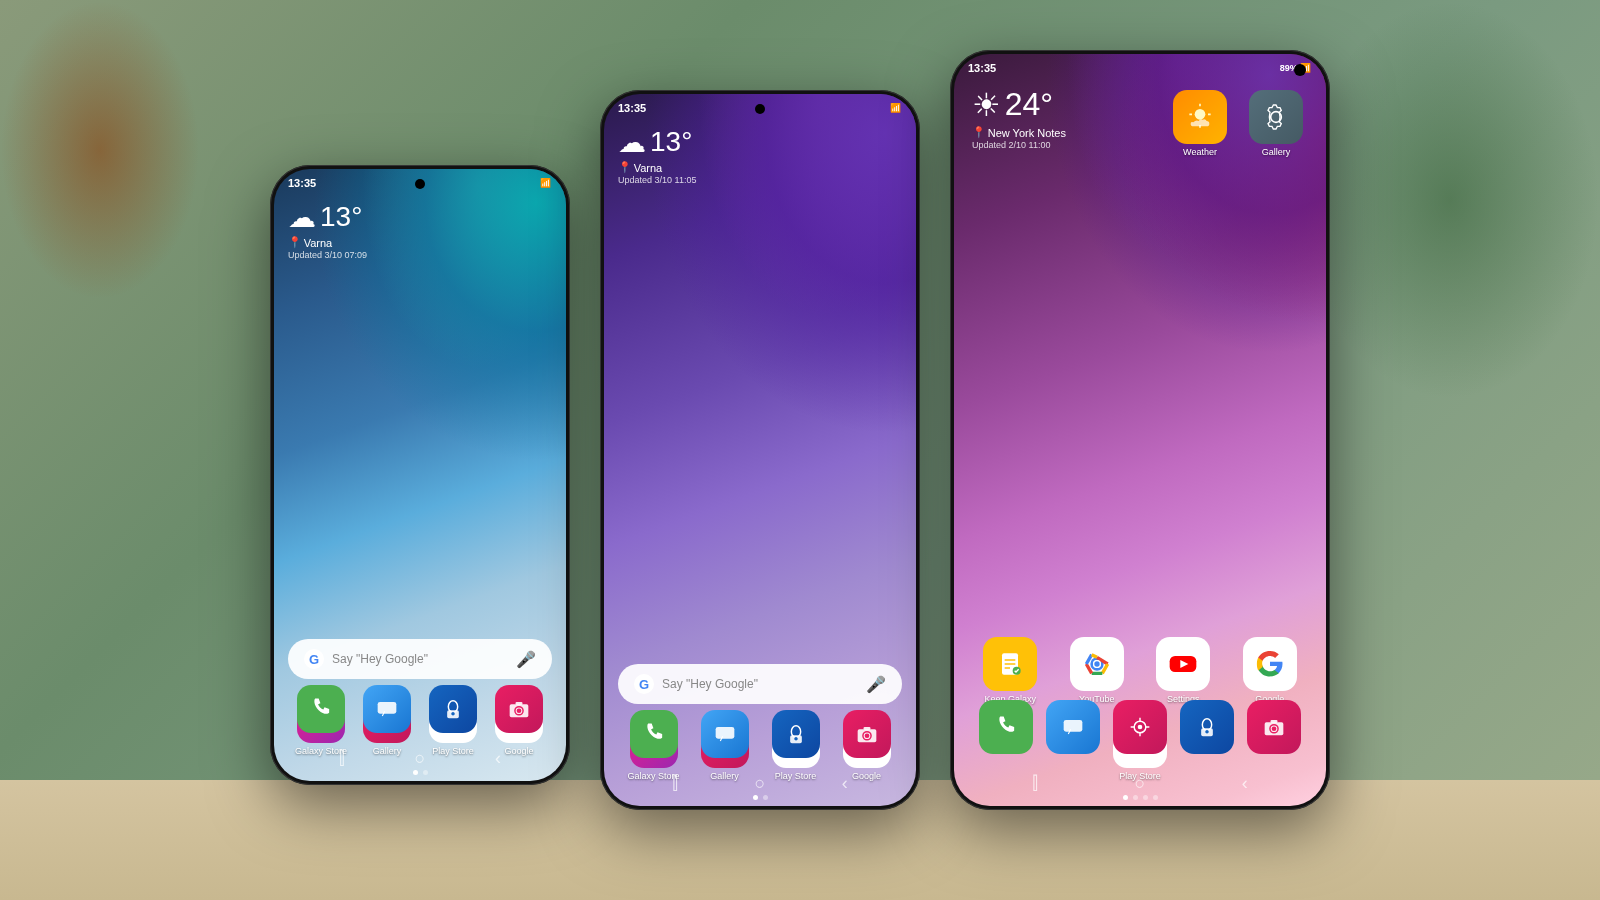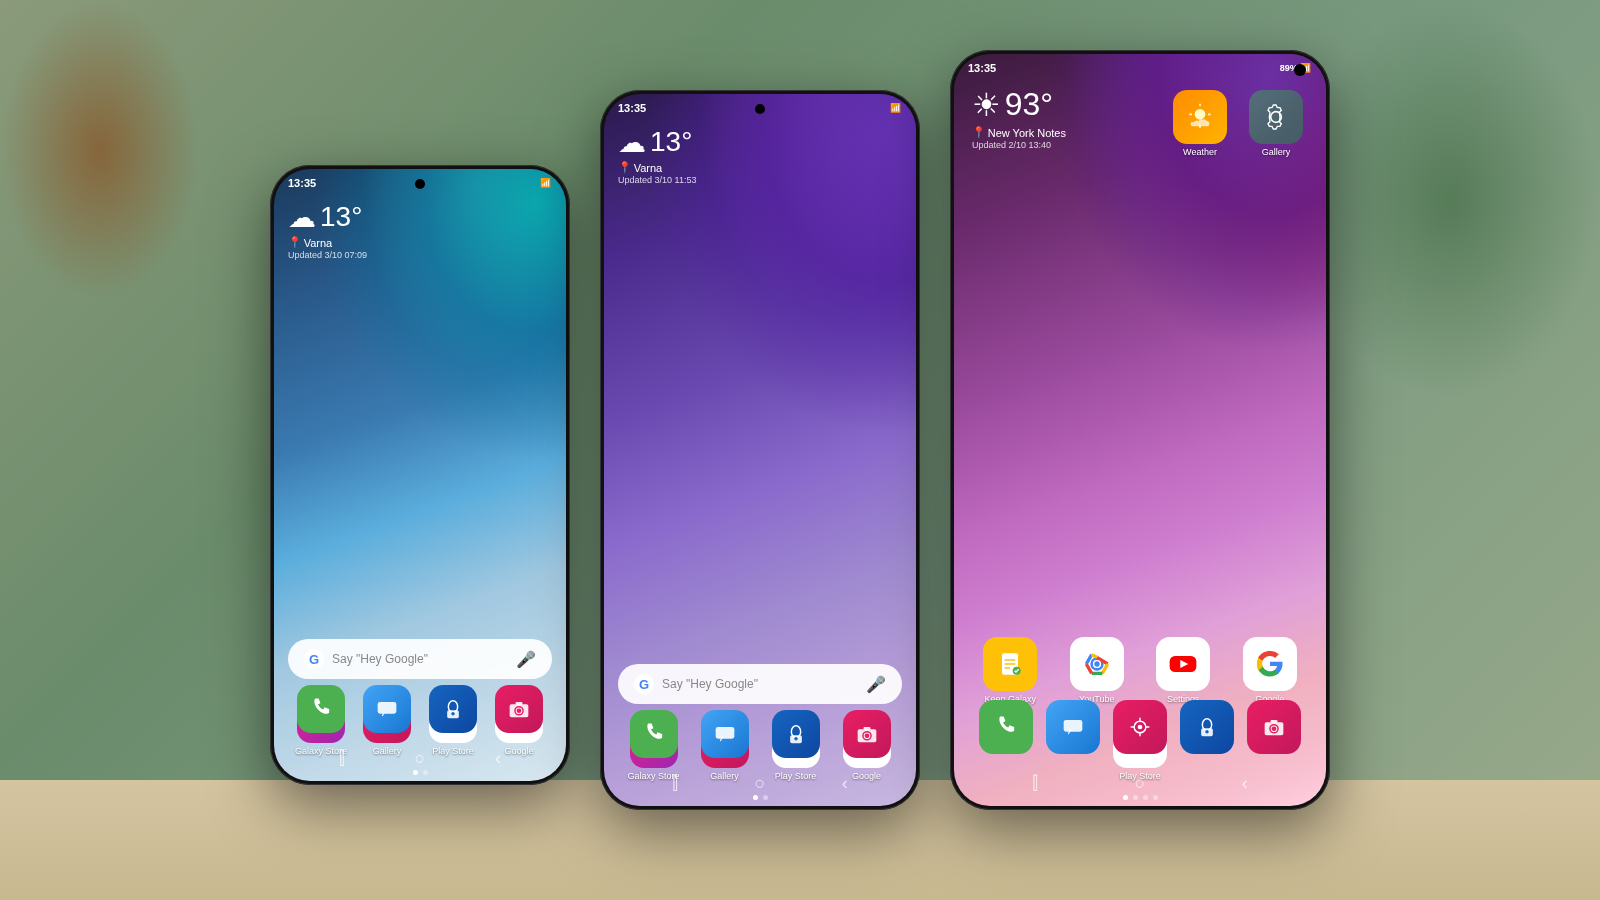--- a/index.html
+++ b/index.html
@@ -503,21 +503,21 @@
 
       <div class="weather-widget">
         <div class="weather-temp">
           <span>☁</span>
           <span>13°</span>
         </div>
         <div class="weather-location">
           <span>📍</span>
           <span>Varna</span>
         </div>
-        <div class="weather-updated">Updated 3/10 11:53</div>
+        <div class="weather-updated">Updated 3/10 11:05</div>
       </div>
 
       <div class="content-spacer"></div>
 
       <div class="search-bar">
         <div class="search-bar-inner">
           <div class="google-g">G</div>
           <span class="search-text">Say "Hey Google"</span>
         </div>
         <span class="mic-icon">🎤</span>
@@ -649,27 +649,27 @@
         <div class="status-icons">
           <span style="font-size:9px">89%</span>
           <span>📶</span>
         </div>
       </div>
 
       <div style="display:flex;justify-content:space-between;align-items:flex-start;padding:4px 18px;position:relative;z-index:5;">
         <div class="weather-widget" style="padding:4px 0;">
           <div class="weather-temp" style="font-size:32px;">
             <span>☀</span>
-            <span>93°</span>
+            <span>24°</span>
           </div>
           <div class="weather-location">
             <span>📍</span>
             <span>New York Notes</span>
           </div>
-          <div class="weather-updated">Updated 2/10 13:40</div>
+          <div class="weather-updated">Updated 2/10 11:00</div>
         </div>
 
         <div style="display:flex;gap:12px;margin-top:8px;">
           <div class="app-icon-wrapper">
             <div class="app-icon" style="background:linear-gradient(135deg,#FF8C00,#FFB300)">
               <svg viewBox="0 0 48 48" width="32" height="32">
                 <circle cx="24" cy="20" r="8" fill="#FFF9C4"></circle>
                 <line x1="24" y1="8" x2="24" y2="4" stroke="#FFF9C4" stroke-width="2.5"></line>
                 <line x1="24" y1="36" x2="24" y2="40" stroke="#FFF9C4" stroke-width="2.5"></line>
                 <line x1="12" y1="20" x2="8" y2="20" stroke="#FFF9C4" stroke-width="2.5"></line>

